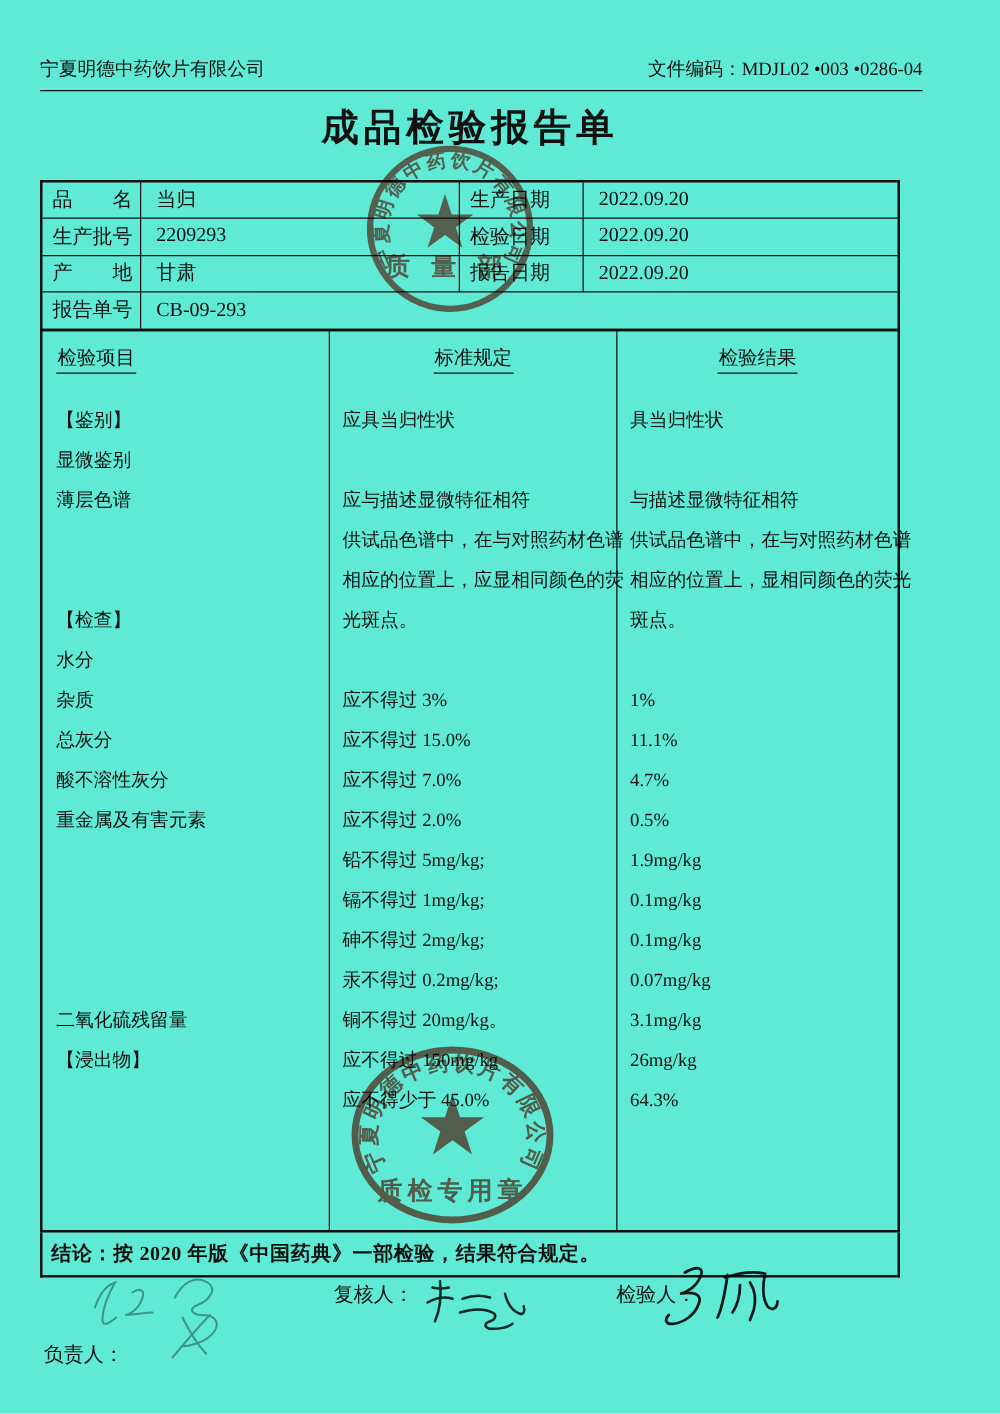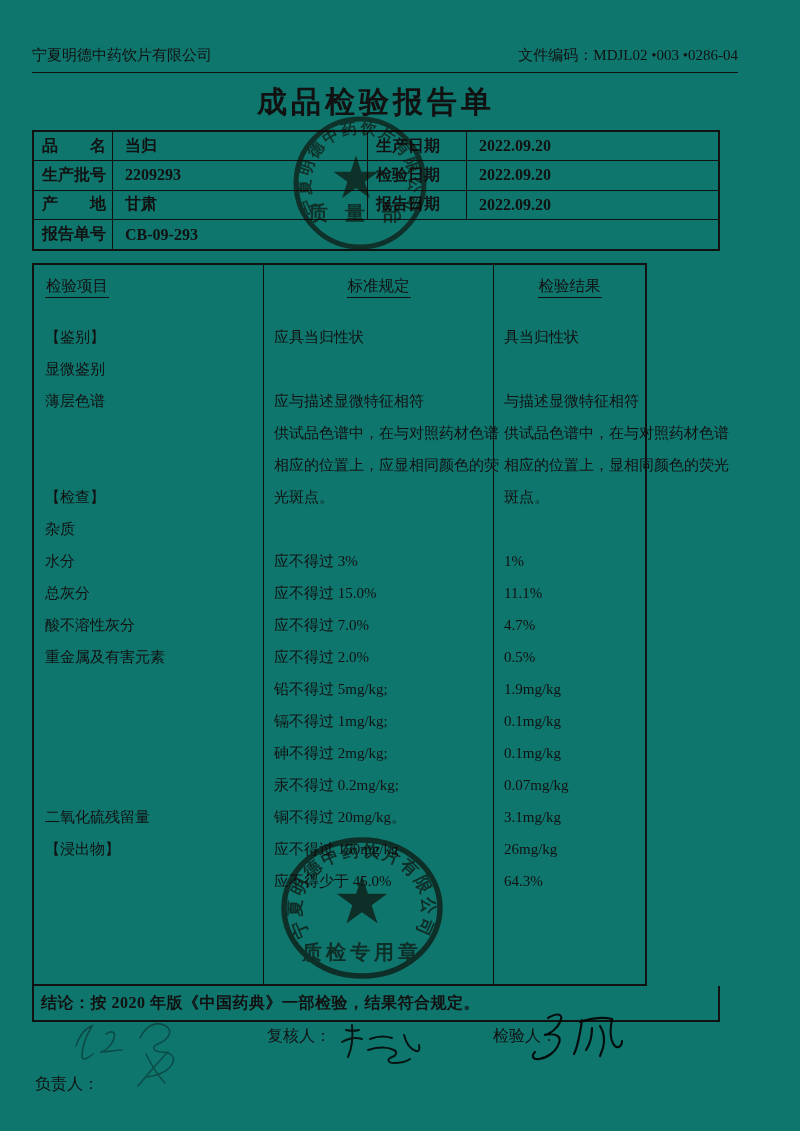--- a/index.html
+++ b/index.html
@@ -2,48 +2,48 @@
 <html><head>
 <meta charset="utf-8">
 <style>
   * { margin:0; padding:0; box-sizing:border-box; }
   html,body { background:#ffffff; }
   body {
     width:800px; height:1131px;
     font-family:"Liberation Serif","DejaVu Serif",serif;
     color:#111; position:relative;
   }
-  .page { position:relative; width:800px; height:1131px; background:#0f766e; overflow:hidden; }
+  .page { position:relative; width:800px; height:1131px; background:#5eead4; overflow:hidden; }
 
   
   .doc-header {
     position:absolute; left:32px; top:46px; width:706px;
     display:flex; justify-content:space-between; align-items:flex-end;
     font-size:15px; padding-bottom:7px; border-bottom:1.5px solid #111;
   }
   .doc-title {
     position:absolute; left:32px; top:82px; width:688px;
     text-align:center; font-size:30px; font-weight:bold; letter-spacing:4px;
   }
 
   
   .info-table {
-    position:absolute; left:32px; top:130px; width:688px;
+    position:absolute; left:32px; top:144px; width:688px;
     display:grid; grid-template-columns:79px 255px 99px 251px;
-    grid-auto-rows:29.3px; border:2px solid #111; font-size:16px;font-weight:bold;
+    grid-auto-rows:29.3px; border:2px solid #111; font-size:16px;
   }
   .info-table .c { display:flex; align-items:center; padding-left:8px; white-space:nowrap; overflow:hidden; }
   .info-table .val { padding-left:12px; }
   .info-table .br { border-right:1.5px solid #111; }
   .info-table .bb { border-bottom:1.5px solid #111; }
   .info-table .span3 { grid-column:2 / 5; }
 
   
   .main-table {
-    position:absolute; left:32px; top:263px; width:615px; height:723px;
+    position:absolute; left:32px; top:263px; width:688px; height:723px;
     border:2px solid #111; font-size:15px;
   }
   .mcol { position:absolute; top:0; bottom:0; }
   .mcol1 { left:0; width:229px; }
   .mcol2 { left:229px; width:230px; border-left:1.5px solid #111; }
   .mcol3 { left:459px; right:0; border-left:1.5px solid #111; }
   .mcol-header { height:56px; padding-top:11px; font-size:15.5px; }
   .mcol1 .mcol-header { padding-left:11px; text-align:left; }
   .mcol2 .mcol-header, .mcol3 .mcol-header { text-align:center; }
   .mcol-header span { border-bottom:1px solid #111; padding:0 1px 3px 1px; }
@@ -107,22 +107,22 @@
   <div class="main-table">
 
     <div class="mcol mcol1">
       <div class="mcol-header"><span>检验项目</span></div>
       <div class="mline">【鉴别】</div>
       <div class="mline">显微鉴别</div>
       <div class="mline">薄层色谱</div>
       <div class="mline"></div>
       <div class="mline"></div>
       <div class="mline">【检查】</div>
+      <div class="mline">水分</div>
       <div class="mline">杂质</div>
-      <div class="mline">水分</div>
       <div class="mline">总灰分</div>
       <div class="mline">酸不溶性灰分</div>
       <div class="mline">重金属及有害元素</div>
       <div class="mline"></div>
       <div class="mline"></div>
       <div class="mline"></div>
       <div class="mline"></div>
       <div class="mline">二氧化硫残留量</div>
       <div class="mline">【浸出物】</div>
     </div>

